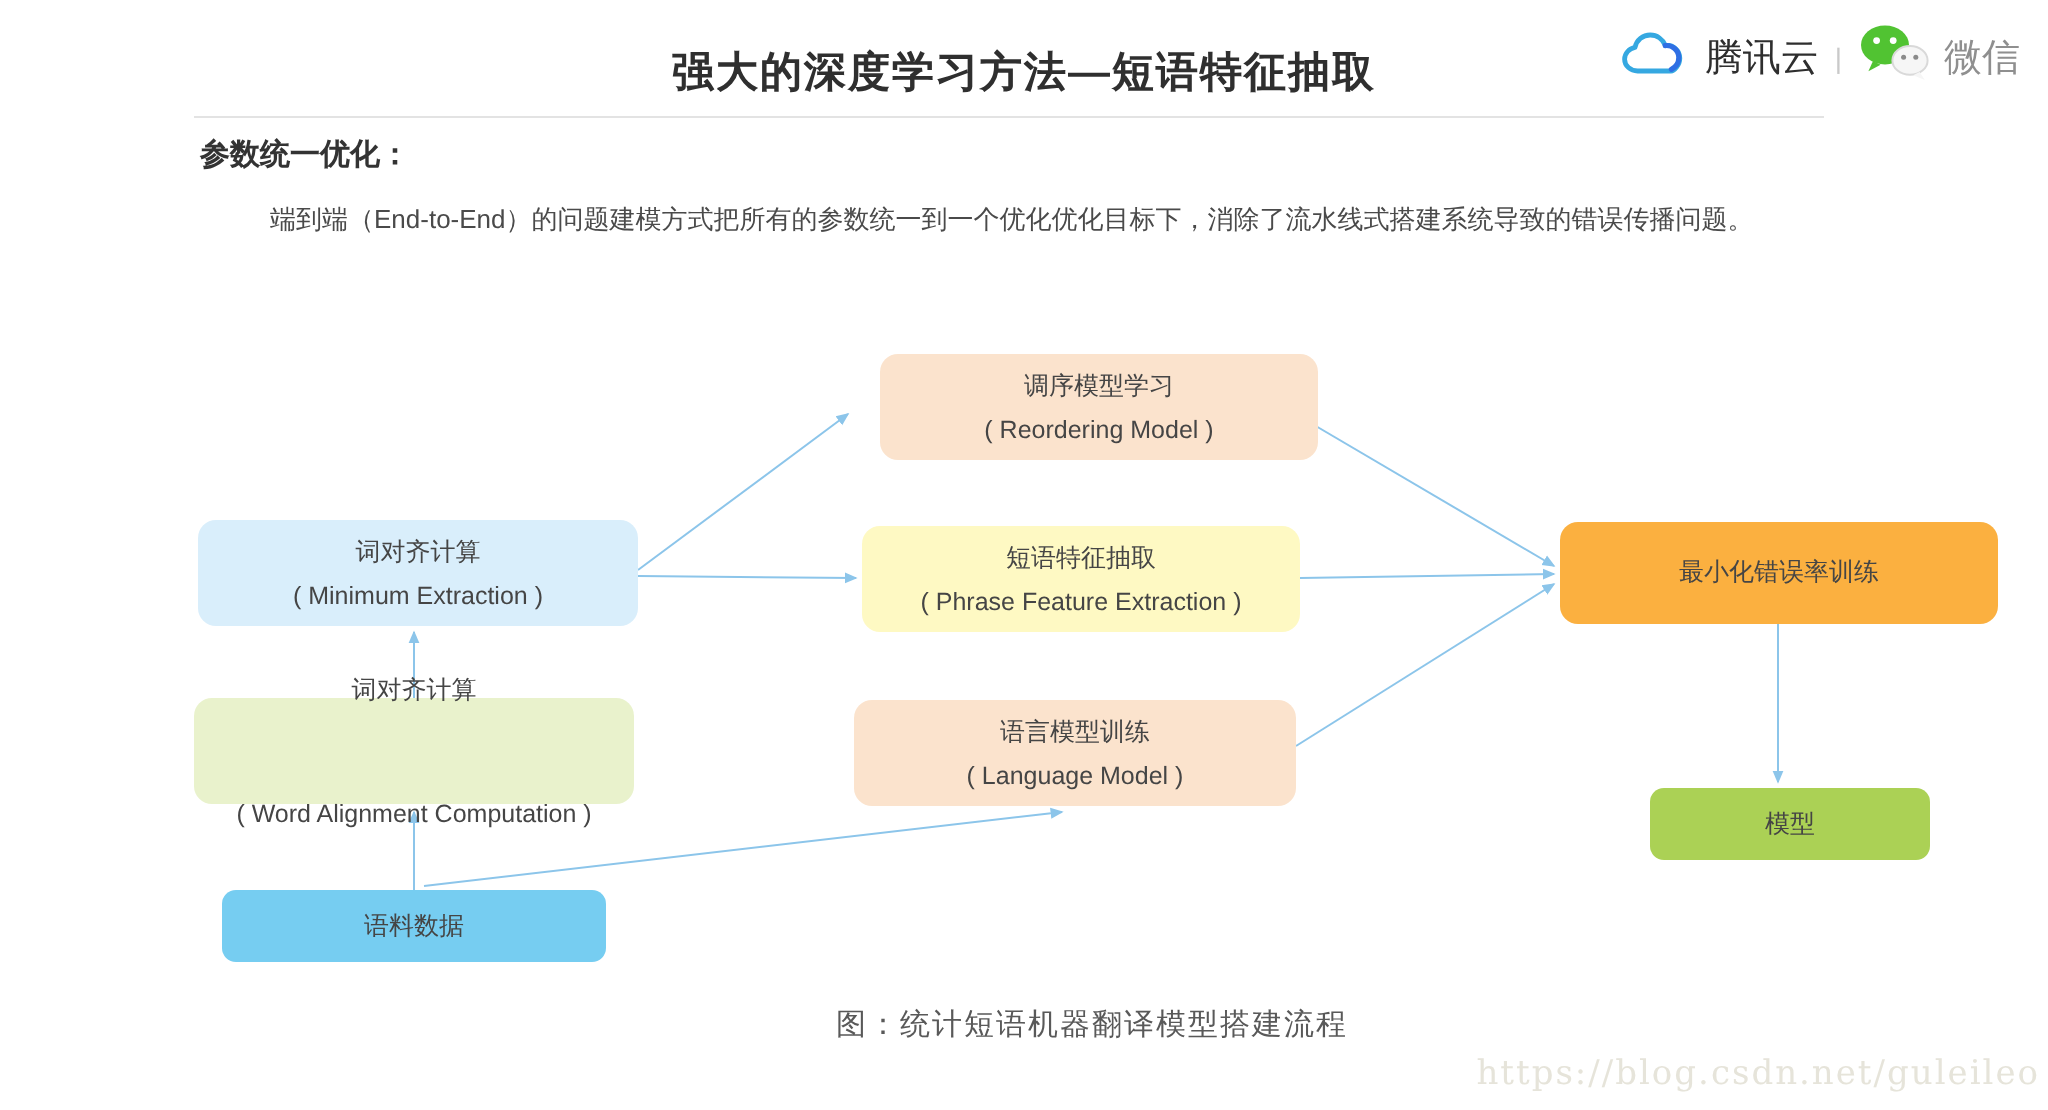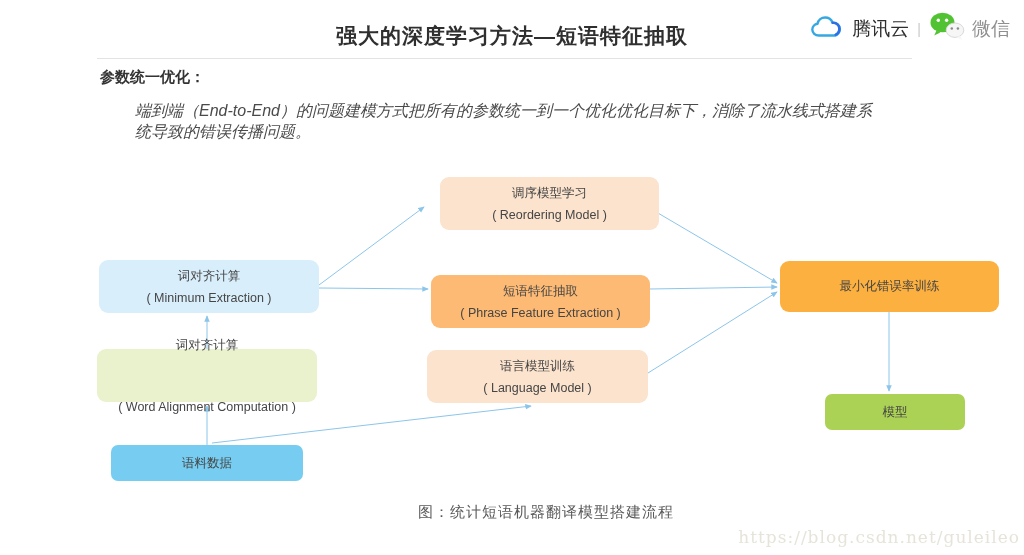--- a/index.html
+++ b/index.html
@@ -20,21 +20,21 @@
   .brand .sep { font-size:14px; color:#c9c9c9; padding:0 1px; }
   .brand .wx-label { font-size:19px; color:#8f8f8f; }
   .divider {
     position:absolute; left:97px; top:58px; width:815px; height:1px; background:#e3e3e3;
   }
   
   .section-heading {
     position:absolute; left:100px; top:68px; font-size:15px; font-weight:700; color:#333;
   }
   .section-body {
-    position:absolute; left:135px; top:101px; width:750px; font-size:16px; color:#4a4a4a;font-style:italic;
+    position:absolute; left:135px; top:101px; width:750px; font-size:13px; color:#4a4a4a;
   }
   
   .edges { position:absolute; left:0; top:0; width:1024px; height:555px; pointer-events:none; }
   .edge { stroke:var(--arrow-color); stroke-width:1; fill:none; }
   .arrowhead { fill:var(--arrow-color); }
   .node {
     position:absolute; border-radius:9px; display:flex; flex-direction:column;
     align-items:center; justify-content:center; gap:6px; color:#454545; text-align:center;
   }
   .node .t { font-size:12.5px; }
@@ -105,21 +105,21 @@
   <div class="node" style="left: 99px; top: 260px; width: 220px; height: 53px; background: rgb(217, 238, 251);">
     <div class="t">词对齐计算</div>
     <div class="s">( Minimum Extraction )</div>
   </div>
 
   <div class="node" style="left: 427px; top: 177px; width: 219px; height: 53px; background: rgb(251, 227, 205); margin-left: 13px;">
     <div class="t">调序模型学习</div>
     <div class="s">( Reordering Model )</div>
   </div>
 
-  <div class="node" style="left: 431px; top: 263px; width: 219px; height: 53px; background: #fdba74; margin-top: 12px;">
+  <div class="node" style="left: 431px; top: 263px; width: 219px; height: 53px; background: #fef9c3;">
     <div class="t">短语特征抽取</div>
     <div class="s">( Phrase Feature Extraction )</div>
   </div>
 
   <div class="node" style="left: 427px; top: 350px; width: 221px; height: 53px; background: rgb(251, 227, 205);">
     <div class="t">语言模型训练</div>
     <div class="s">( Language Model )</div>
   </div>
 
   <div class="node" style="left: 97px; top: 349px; width: 220px; height: 53px; background: rgb(233, 242, 204); gap: 46px;">

